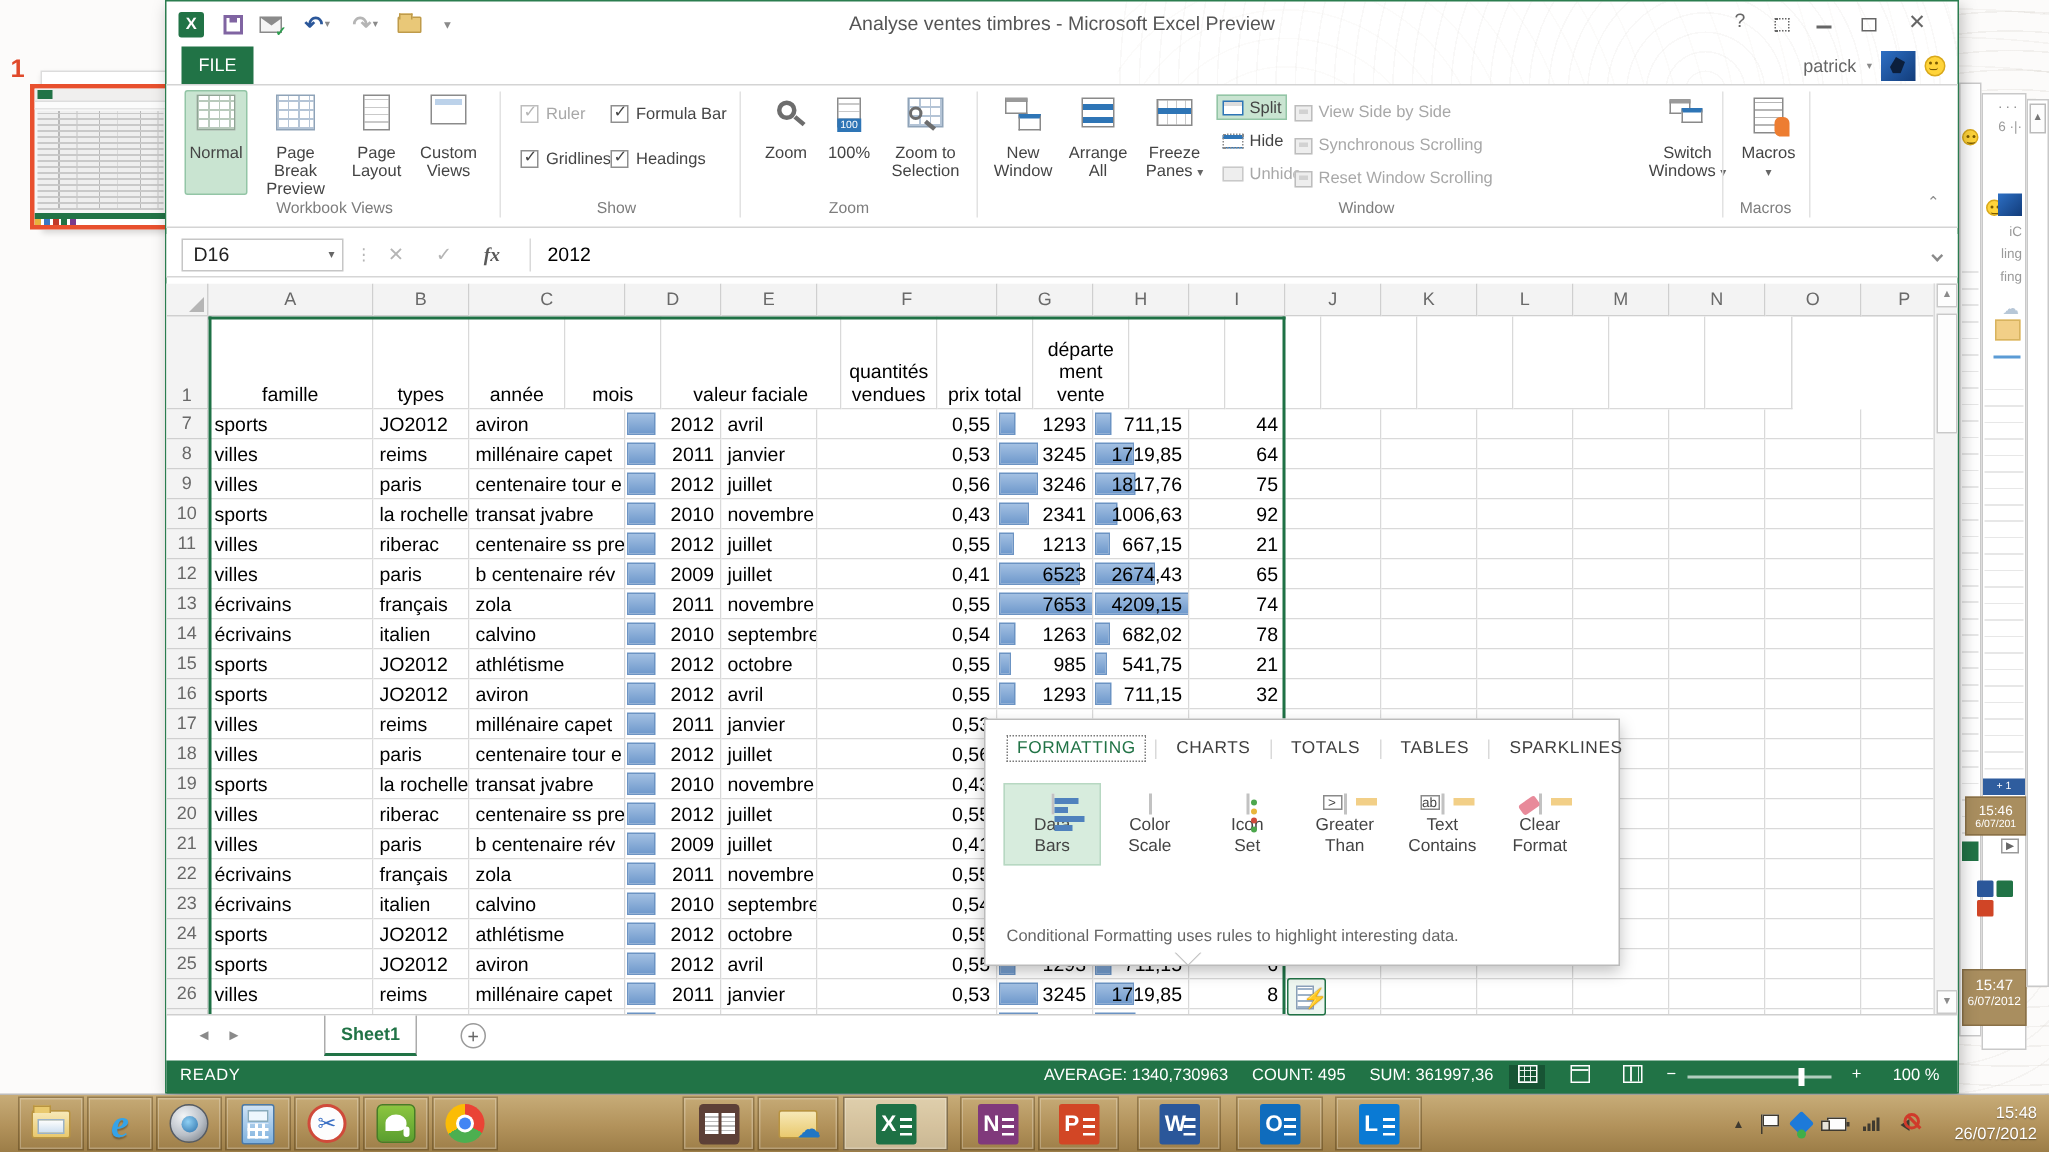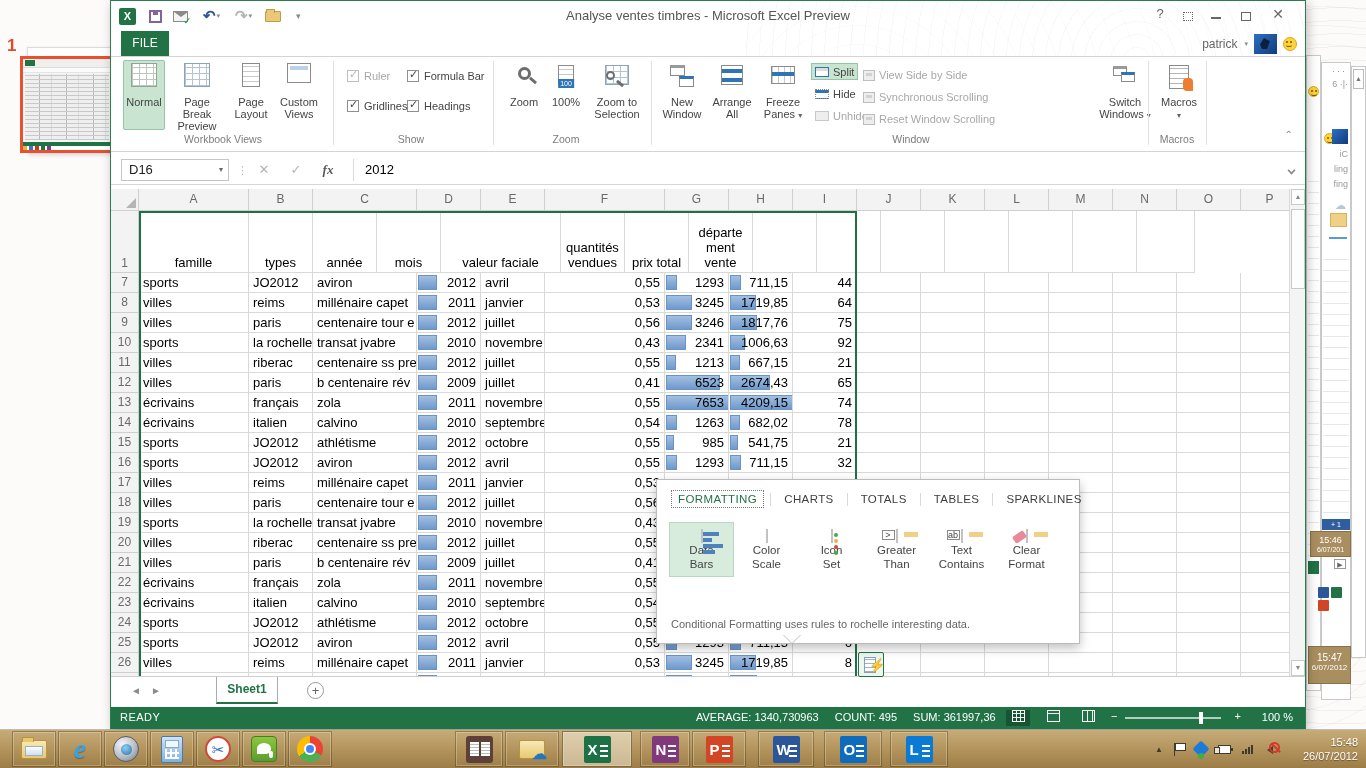--- a/index.html
+++ b/index.html
@@ -1658,21 +1658,21 @@
 Scale</div></div>
         <div class="qitem"><span class="qa-ico"><span class="dot" style="top:3px;background:#4ca64c"></span><span class="dot" style="top:9px;background:#e8b63c"></span><span class="dot" style="top:15px;background:#d04a3a"></span><span class="dot" style="top:21px;background:#4ca64c"></span></span><div>Icon
 Set</div></div>
         <div class="qitem"><span class="qa-ico"><span class="yl"></span><span class="bx">&gt;</span></span><div>Greater
 Than</div></div>
         <div class="qitem"><span class="qa-ico"><span class="yl"></span><span class="bx">ab</span></span><div>Text
 Contains</div></div>
         <div class="qitem"><span class="qa-ico"><span class="yl"></span><span class="er"></span></span><div>Clear
 Format</div></div>
       </div>
-    <div id="qa-foot">Conditional Formatting uses rules to rochelle interesting data.</div>
+    <div id="qa-foot">Conditional Formatting uses rules to highlight interesting data.</div>
     <div id="qa-point"></div>
   </div>
 
   <div id="taskbar">
     <div id="tb-icons">
         <div class="tbtn" style="left: 12px; width: 44px;">
           <span class="tb-folder"></span>
         </div>
         <div class="tbtn" style="left: 58px; width: 44px;">
           <span class="tb-ie">e</span>

